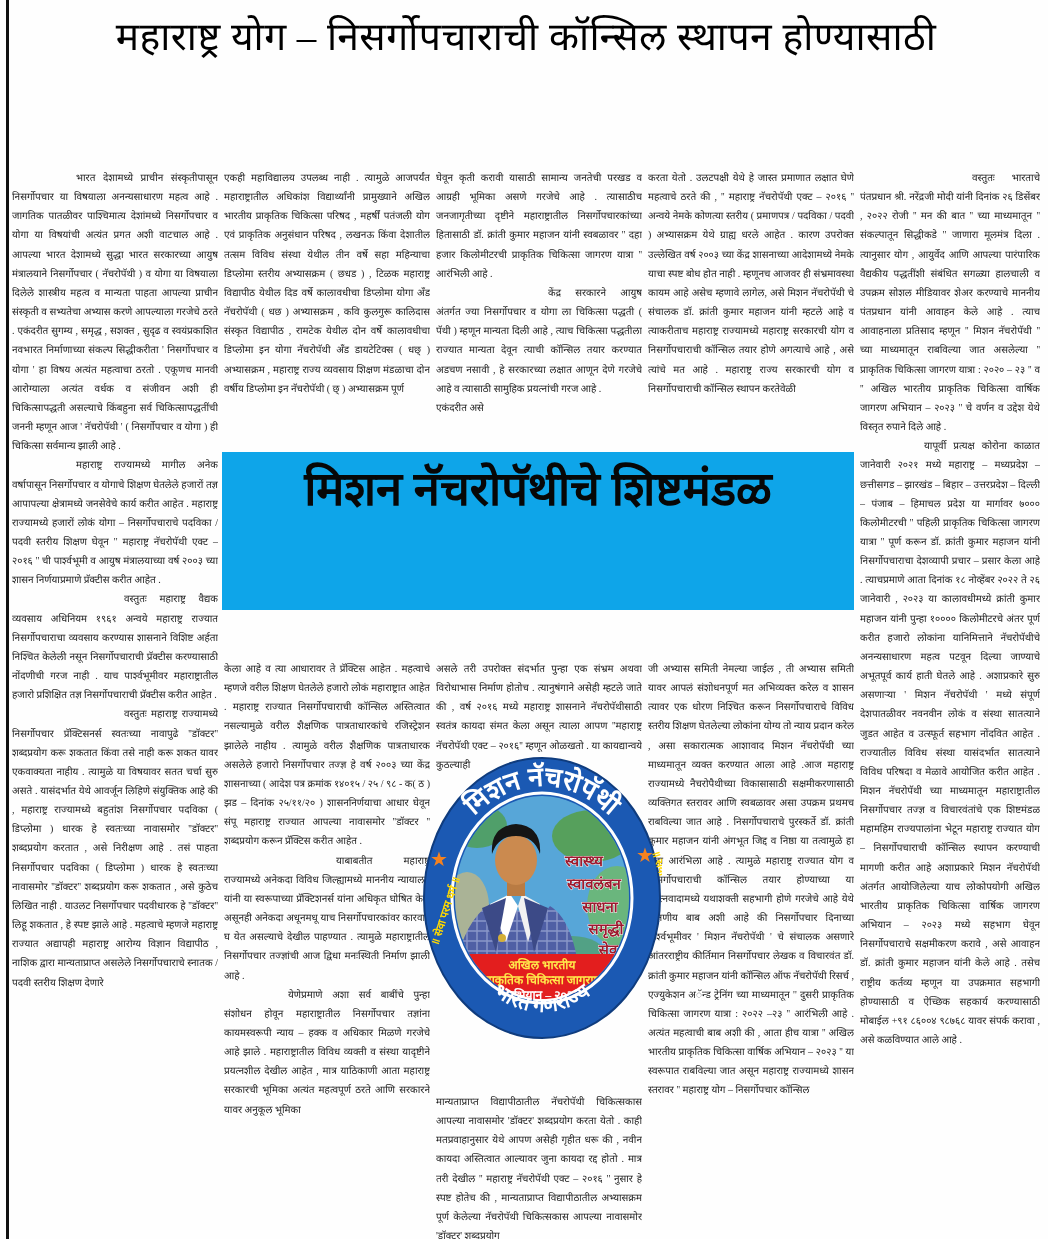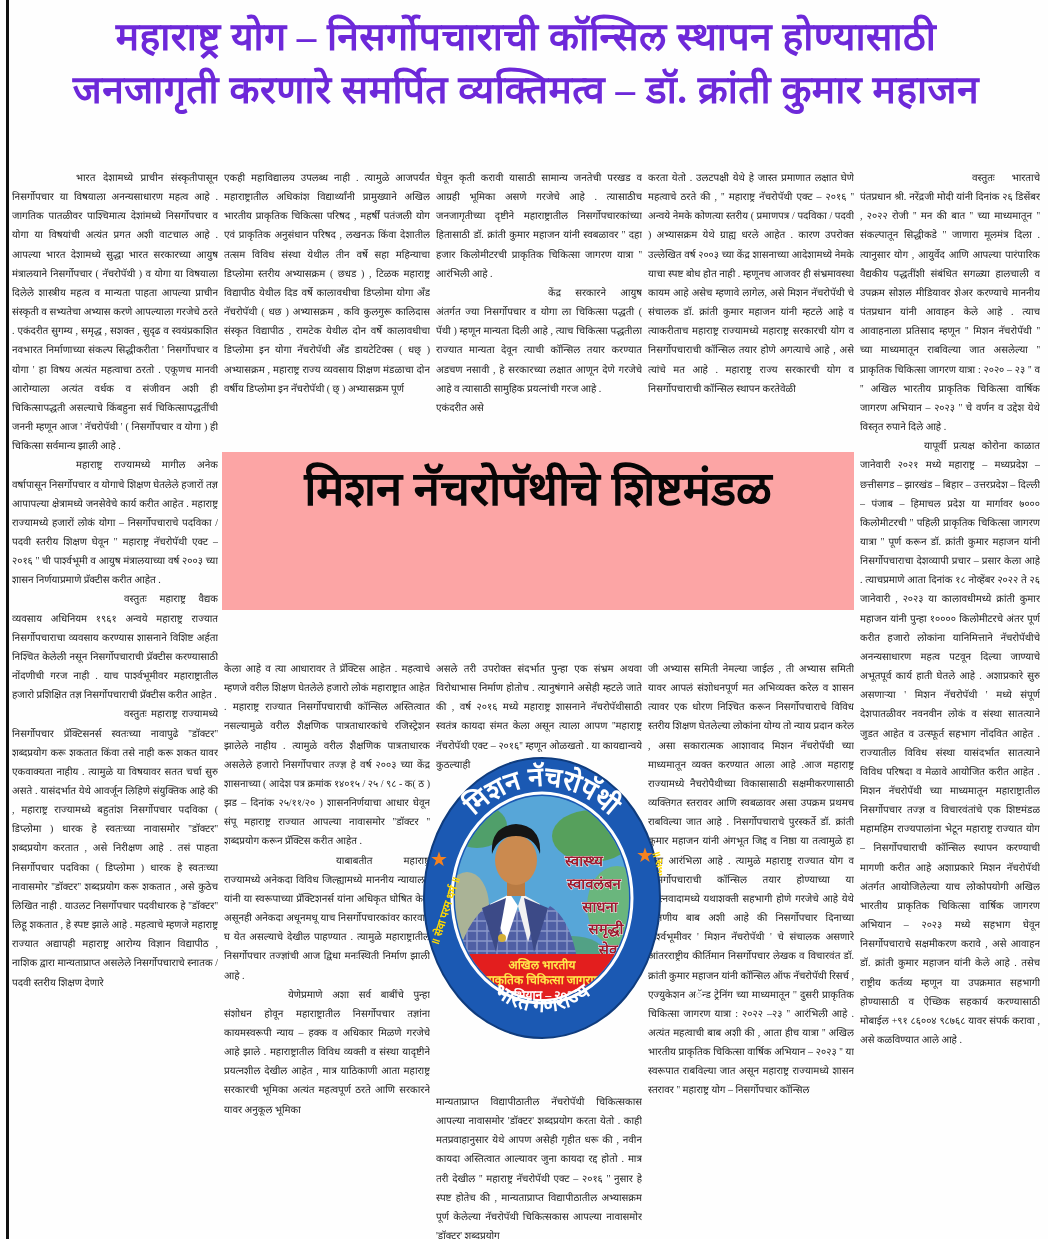--- a/index.html
+++ b/index.html
@@ -4,50 +4,49 @@
 <style>
   html,body{margin:0;padding:0;background:#e8e8e4;}
   .page{
     position:relative;width:1048px;height:1239px;background:#fefefe;
     font-family:"Liberation Serif","DejaVu Serif",serif;color:#1a1a1a;
     overflow:hidden;margin:0 auto;
   }
   .left-rule{position:absolute;left:6px;top:0;width:3px;height:1239px;background:#111;}
   .masthead{
     position:absolute;left:20px;top:10px;width:1012px;text-align:center;
-    font-weight:700;font-size:39px;line-height:53px;color:#6d28d9;
+    font-weight:400;font-size:39px;line-height:53px;color:#000000;
     letter-spacing:0.5px;
   }
   .colblock{
     position:absolute;overflow:hidden;
     font-size:10px;line-height:19.15px;text-align:justify;
     color:#222;
     margin-top:44px;
   }
   .colblock p{margin:0 0 0 0;}
   .colblock p.ind{text-indent:64px;}
   .colblock p.ind-lg{text-indent:112px;font-family:Liberation Serif, serif;}
   .colblock p.endline{text-align:left;padding-right:14px;}
   .center-headline{
     position:absolute;left:222px;top:452px;width:632px;height:158px;
     text-align:center;font-weight:700;font-size:47px;line-height:75px;
-    color:#070707;background:#fca5a5;
+    color:#070707;background:#0ea5e9;
   }
   .badge-wrap{position:absolute;left:422px;top:756px;width:240px;height:284px;}
   svg text{font-family:"Liberation Serif","DejaVu Serif",serif;}
 </style>
 </head>
 <body>
 
 <div class="page">
   <div class="left-rule"></div>
 
   <div class="masthead">
     <div>महाराष्ट्र योग – निसर्गोपचाराची कॉन्सिल स्थापन होण्यासाठी</div>
-    <div>जनजागृती करणारे समर्पित व्यक्तिमत्व – डॉ. क्रांती कुमार महाजन</div>
   </div>
 
   <div class="colblock" style="left:12px;top:124px;width:206px;height:1108px;">
     <p class="ind">भारत देशामध्ये प्राचीन संस्कृतीपासून निसर्गोपचार या विषयाला अनन्यसाधारण महत्व आहे . जागतिक पातळीवर पाश्चिमात्य देशांमध्ये निसर्गोपचार व योगा या विषयांची अत्यंत प्रगत अशी वाटचाल आहे . आपल्या भारत देशामध्ये सुद्धा भारत सरकारच्या आयुष मंत्रालयाने निसर्गोपचार ( नॅचरोपॅथी ) व योगा या विषयाला दिलेले शास्त्रीय महत्व व मान्यता पाहता आपल्या प्राचीन संस्कृती व सभ्यतेचा अभ्यास करणे आपल्याला गरजेचे ठरते . एकंदरीत सुगम्य , समृद्ध , सशक्त , सुदृढ व स्वयंप्रकाशित नवभारत निर्माणाच्या संकल्प सिद्धीकरीता ' निसर्गोपचार व योगा ' हा विषय अत्यंत महत्वाचा ठरतो . एकूणच मानवी आरोग्याला अत्यंत वर्धक व संजीवन अशी ही चिकित्सापद्धती असल्याचे किंबहुना सर्व चिकित्सापद्धतींची जननी म्हणून आज ' नॅचरोपॅथी ' ( निसर्गोपचार व योगा ) ही चिकित्सा सर्वमान्य झाली आहे .</p>
     <p class="ind">महाराष्ट्र राज्यामध्ये मागील अनेक वर्षापासून निसर्गोपचार व योगाचे शिक्षण घेतलेले हजारों तज्ञ आपापल्या क्षेत्रामध्ये जनसेवेचे कार्य करीत आहेत . महाराष्ट्र राज्यामध्ये हजारों लोकं योगा – निसर्गोपचाराचे पदविका / पदवी स्तरीय शिक्षण घेवून '' महाराष्ट्र नॅचरोपॅथी एक्ट – २०१६ '' ची पार्श्वभूमी व आयुष मंत्रालयाच्या वर्ष २००३ च्या शासन निर्णयाप्रमाणे प्रॅक्टीस करीत आहेत .</p>
     <p class="ind-lg">वस्तुतः महाराष्ट्र वैद्यक व्यवसाय अधिनियम १९६१ अन्वये महाराष्ट्र राज्यात निसर्गोपचाराचा व्यवसाय करण्यास शासनाने विशिष्ट अर्हता निश्चित केलेली नसून निसर्गोपचाराची प्रॅक्टीस करण्यासाठी नोंदणीची गरज नाही . याच पार्श्वभूमीवर महाराष्ट्रातील हजारो प्रशिक्षित तज्ञ निसर्गोपचाराची प्रॅक्टीस करीत आहेत .</p>
     <p class="ind-lg">वस्तुतः महाराष्ट्र राज्यामध्ये निसर्गोपचार प्रॅक्टिसनर्स स्वतःच्या नावापुढे ''डॉक्टर'' शब्दप्रयोग करू शकतात किंवा तसे नाही करू शकत यावर एकवाक्यता नाहीय . त्यामुळे या विषयावर सतत चर्चा सुरु असते . यासंदर्भात येथे आवर्जून लिहिणे संयुक्तिक आहे की , महाराष्ट्र राज्यामध्ये बहुतांश निसर्गोपचार पदविका ( डिप्लोमा ) धारक हे स्वतःच्या नावासमोर ''डॉक्टर'' शब्दप्रयोग करतात , असे निरीक्षण आहे . तसं पाहता निसर्गोपचार पदविका ( डिप्लोमा ) धारक हे स्वतःच्या नावासमोर ''डॉक्टर'' शब्दप्रयोग करू शकतात , असे कुठेच लिखित नाही . याउलट निसर्गोपचार पदवीधारक हे ''डॉक्टर'' लिहू शकतात , हे स्पष्ट झाले आहे . महत्वाचे म्हणजे महाराष्ट्र राज्यात अद्यापही महाराष्ट्र आरोग्य विज्ञान विद्यापीठ , नाशिक द्वारा मान्यताप्राप्त असलेले निसर्गोपचाराचे स्नातक / पदवी स्तरीय शिक्षण देणारे</p>
   </div>
 
   <div class="colblock" style="left:224px;top:124px;width:206px;height:330px;">

